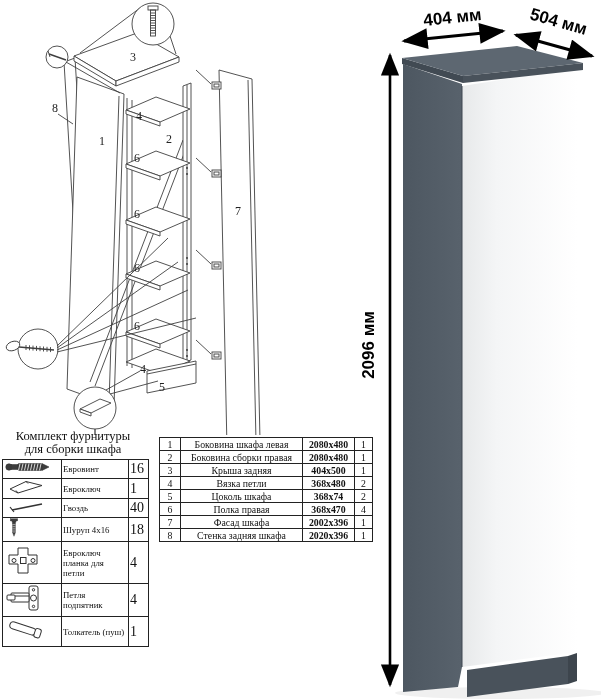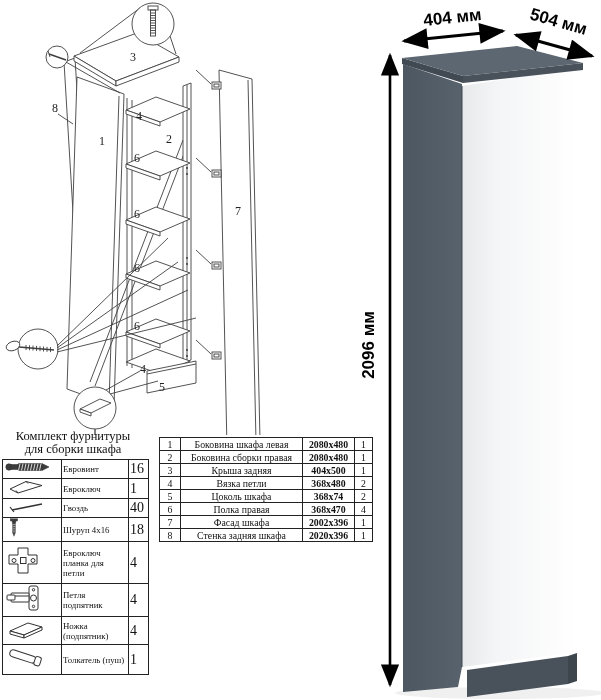--- a/index.html
+++ b/index.html
@@ -223,31 +223,20 @@
                   <circle cx="29.5" cy="5.8" r="1.2"></circle>
                   <circle cx="29.5" cy="22.4" r="1.2"></circle>
                   <rect x="7" y="9" width="18" height="9" rx="1"></rect>
                   <rect x="3" y="11" width="8" height="5" rx="1"></rect>
                   <line x1="25" y1="12" x2="11" y2="12"></line>
                 </g>
               </svg></td>
         <td class="nm">Петля подпятник</td>
         <td class="qt">4</td>
       </tr>
-      <tr class="h28">
-        <td class="icn"><svg width="44" height="20" viewBox="0 0 44 20">
-                <g fill="#fff" stroke="#333">
-                  <polygon points="6,12 24,4 38,8 20,16"></polygon>
-                  <polygon points="6,12 20,16 20,19 6,15"></polygon>
-                  <polygon points="20,16 38,8 38,11 20,19"></polygon>
-                </g>
-              </svg></td>
-        <td class="nm">Ножка (подпятник)</td>
-        <td class="qt">4</td>
-      </tr>
       <tr class="h30">
         <td class="icn"><svg width="44" height="24" viewBox="0 0 44 24">
                 <g fill="#fff" stroke="#333" transform="rotate(18 22 12)">
                   <rect x="5" y="8" width="27" height="7" rx="3.5"></rect>
                   <rect x="31" y="7" width="6" height="9" rx="2"></rect>
                 </g>
               </svg></td>
         <td class="nm">Толкатель (пуш)</td>
         <td class="qt">1</td>
       </tr>

